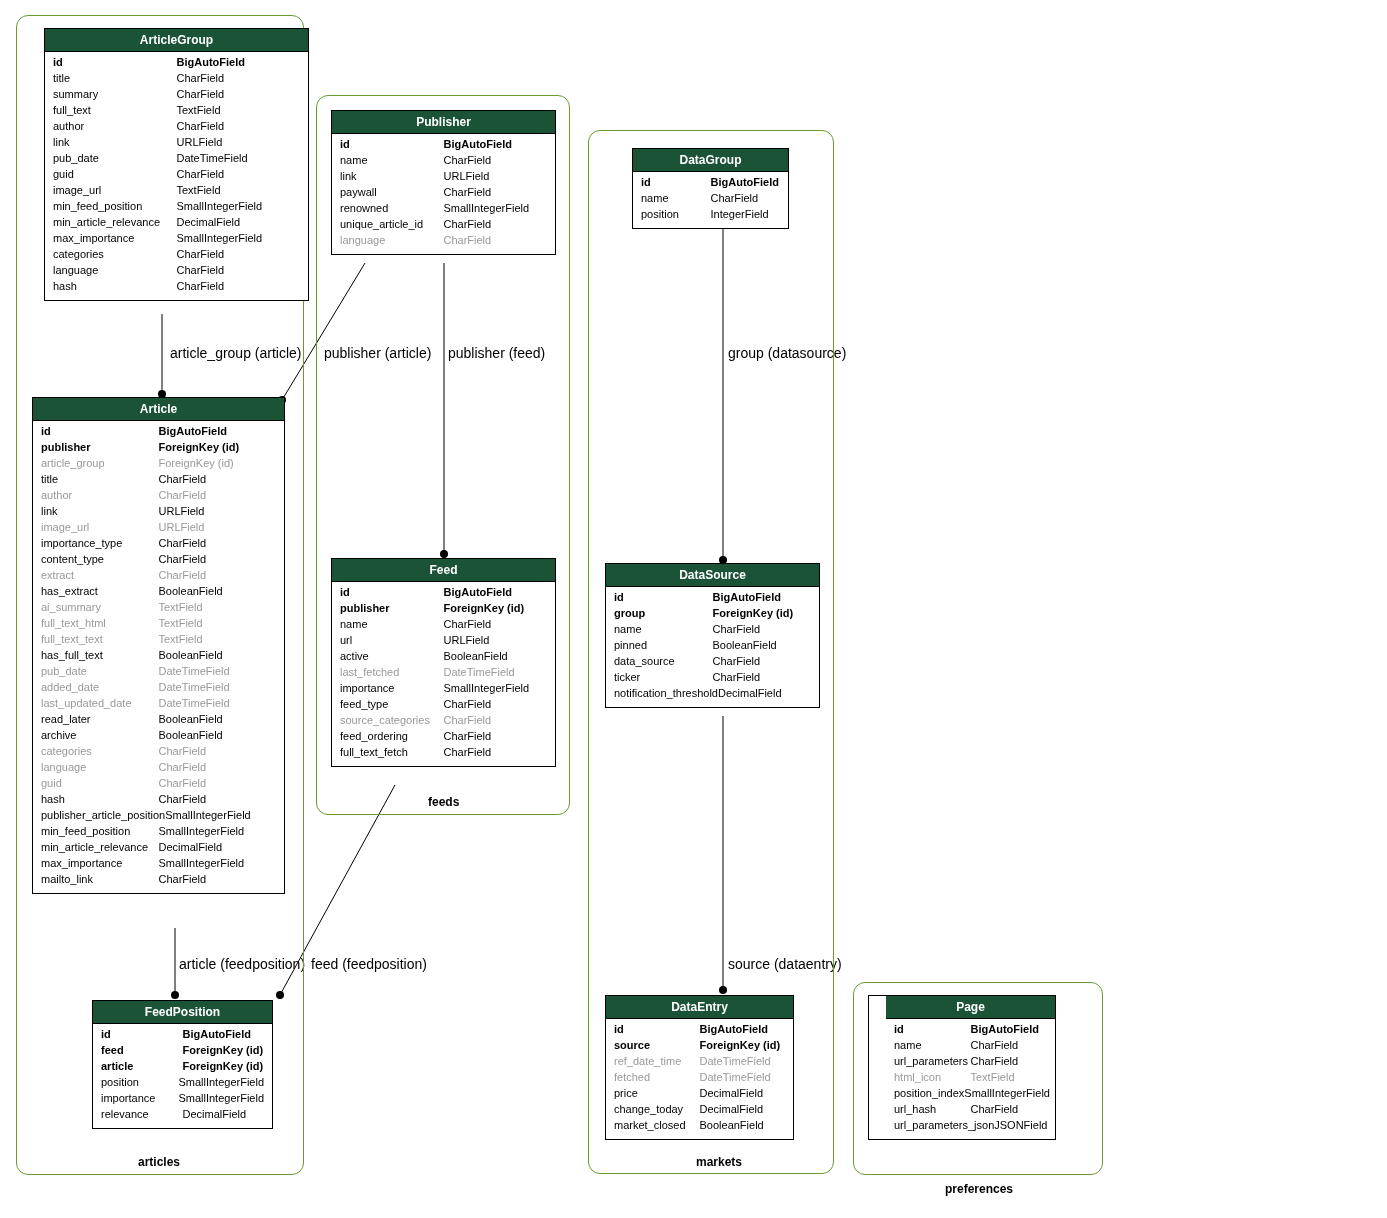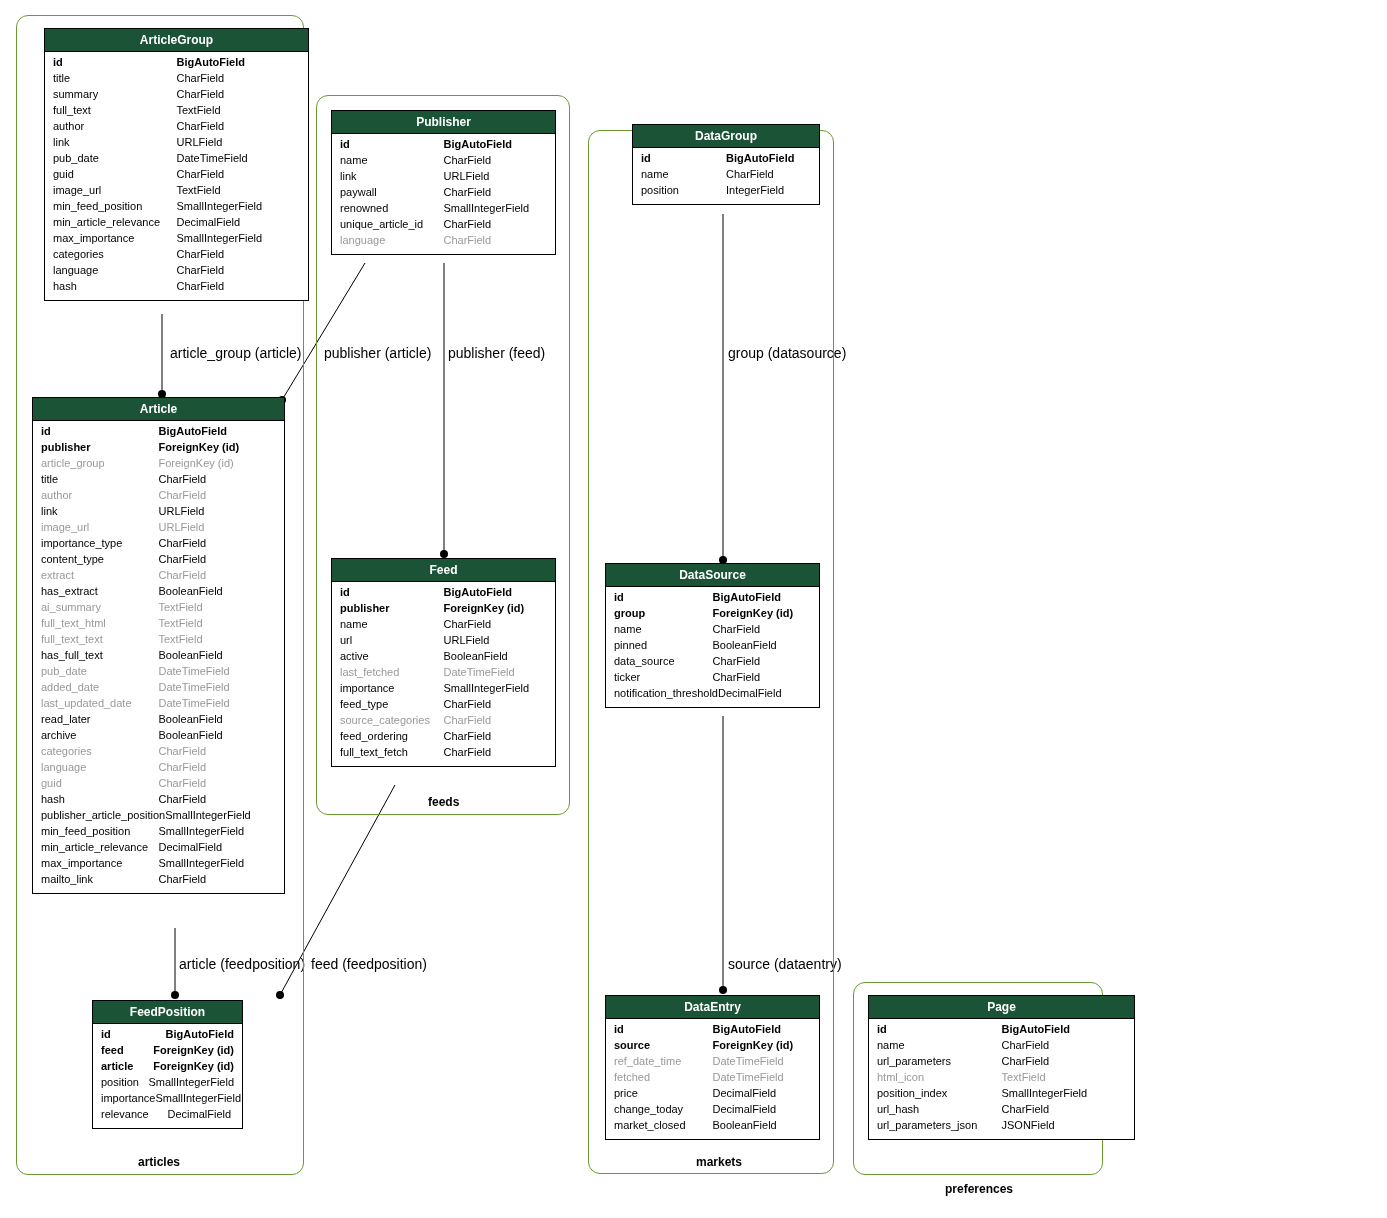--- a/index.html
+++ b/index.html
@@ -263,21 +263,21 @@
         <span class="name">max_importance</span>
         <span class="type">SmallIntegerField</span>
       </div>
       <div class="row">
         <span class="name">mailto_link</span>
         <span class="type">CharField</span>
       </div>
     </div>
 </div>
 
-<div class="entity" style="left:92px; top:1000px; width:151px;">
+<div class="entity" style="left:92px; top:1000px; width:181px;">
   <div class="entity-header">FeedPosition</div>
   <div class="entity-body" id="body-FeedPosition">
       <div class="row bold">
         <span class="name">id</span>
         <span class="type">BigAutoField</span>
       </div>
       <div class="row bold">
         <span class="name">feed</span>
         <span class="type">ForeignKey (id)</span>
       </div>
@@ -377,21 +377,21 @@
         <span class="name">feed_ordering</span>
         <span class="type">CharField</span>
       </div>
       <div class="row">
         <span class="name">full_text_fetch</span>
         <span class="type">CharField</span>
       </div>
     </div>
 </div>
 
-<div class="entity" style="left:632px; top:124px; width:188px;">
+<div class="entity" style="left:632px; top:148px; width:157px;">
   <div class="entity-header">DataGroup</div>
   <div class="entity-body" id="body-DataGroup">
       <div class="row bold">
         <span class="name">id</span>
         <span class="type">BigAutoField</span>
       </div>
       <div class="row">
         <span class="name">name</span>
         <span class="type">CharField</span>
       </div>
@@ -429,21 +429,21 @@
         <span class="name">ticker</span>
         <span class="type">CharField</span>
       </div>
       <div class="row">
         <span class="name">notification_threshold</span>
         <span class="type">DecimalField</span>
       </div>
     </div>
 </div>
 
-<div class="entity" style="left:605px; top:995px; width:215px;">
+<div class="entity" style="left:605px; top:995px; width:189px;">
   <div class="entity-header">DataEntry</div>
   <div class="entity-body" id="body-DataEntry">
       <div class="row bold">
         <span class="name">id</span>
         <span class="type">BigAutoField</span>
       </div>
       <div class="row bold">
         <span class="name">source</span>
         <span class="type">ForeignKey (id)</span>
       </div>
@@ -463,21 +463,21 @@
         <span class="name">change_today</span>
         <span class="type">DecimalField</span>
       </div>
       <div class="row">
         <span class="name">market_closed</span>
         <span class="type">BooleanField</span>
       </div>
     </div>
 </div>
 
-<div class="entity" style="left:868px; top:995px; width:267px;">
+<div class="entity" style="left:868px; top:995px; width:188px;padding-left:17px;">
   <div class="entity-header">Page</div>
   <div class="entity-body" id="body-Page">
       <div class="row bold">
         <span class="name">id</span>
         <span class="type">BigAutoField</span>
       </div>
       <div class="row">
         <span class="name">name</span>
         <span class="type">CharField</span>
       </div>

